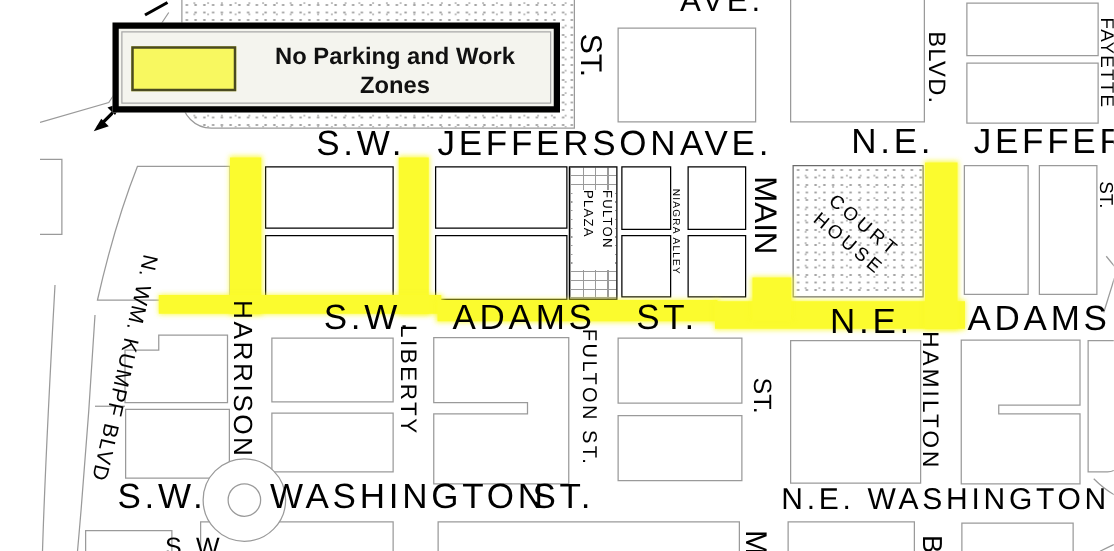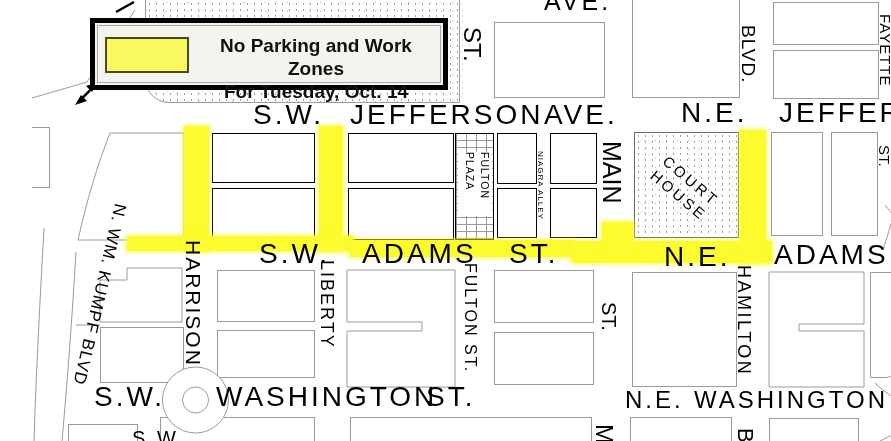--- a/index.html
+++ b/index.html
@@ -153,17 +153,16 @@
   <div class="court-txt">
     <div>COURT</div>
     <div>HOUSE</div>
   </div>
 
   <div id="legend">
     <div class="inner"></div>
     <div class="swatch"></div>
     <div class="txt">
       <div>No Parking and Work Zones</div>
-      <div>For Tuesday, Oct. 14</div>
     </div>
   </div>
 
 </div>
 
 </body></html>

